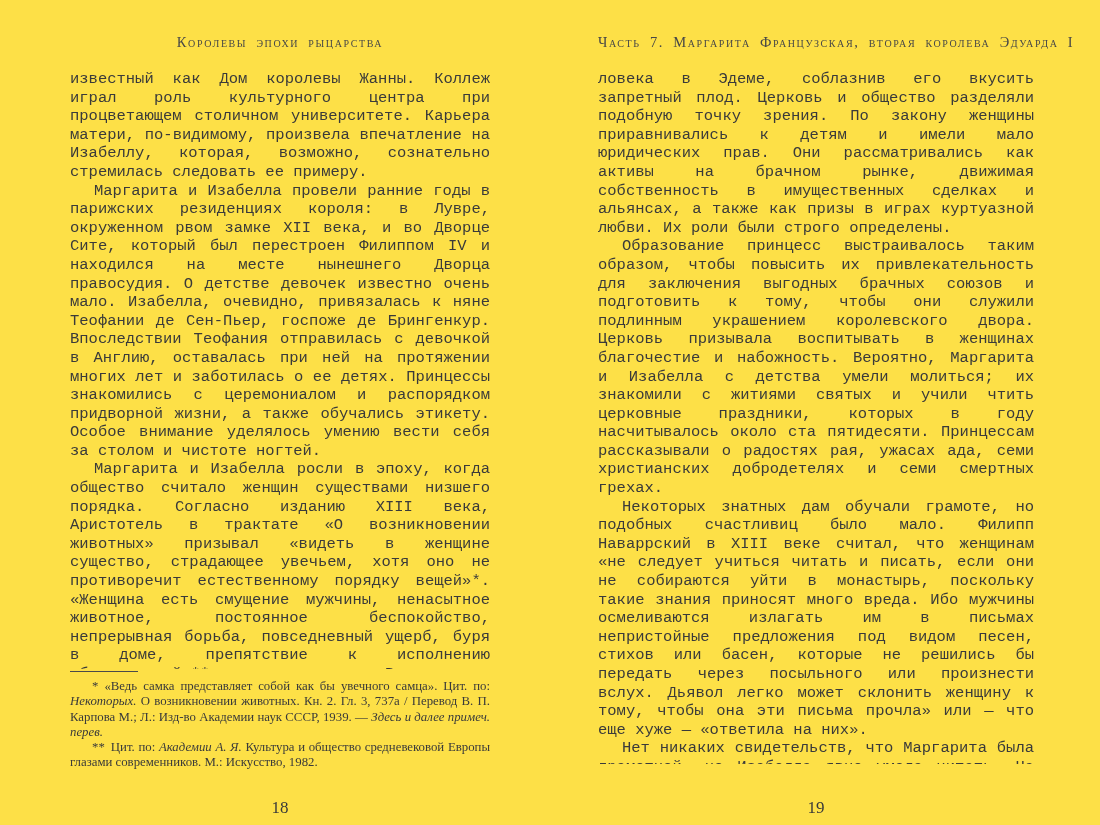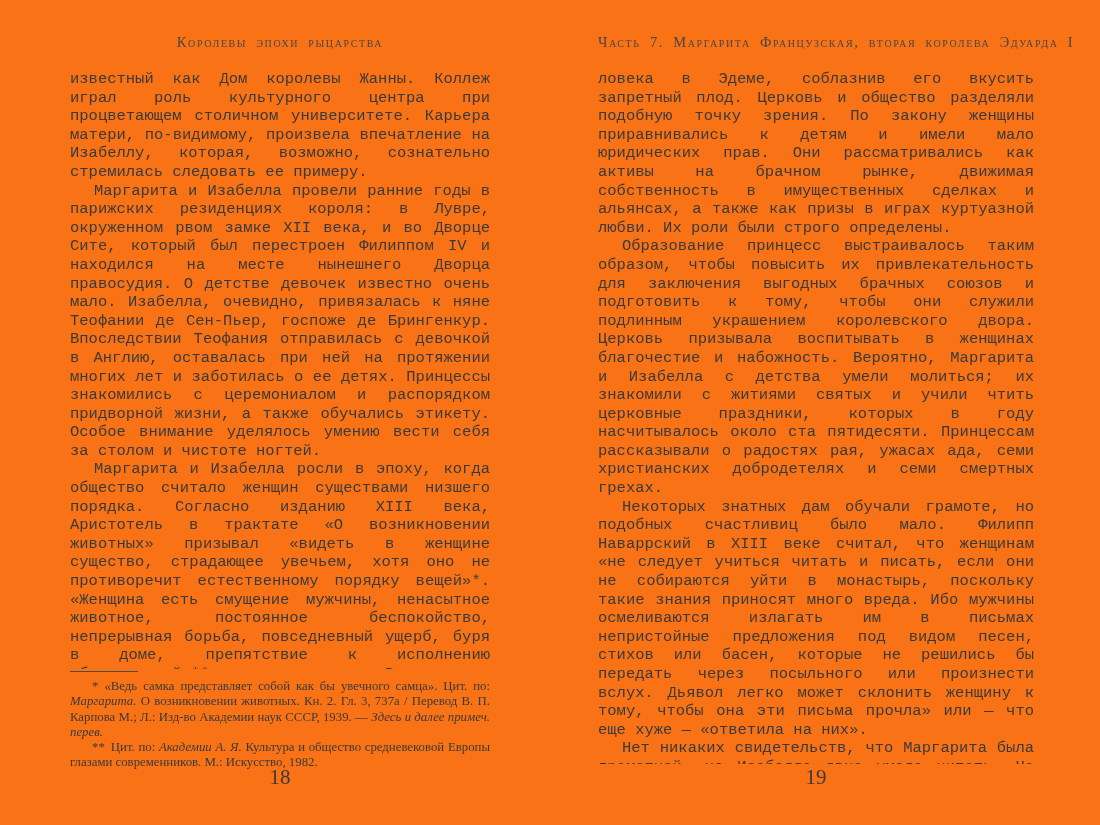--- a/index.html
+++ b/index.html
@@ -4,21 +4,21 @@
 <style>
   html, body {
     margin: 0;
     padding: 0;
     background: #ffffff;
   }
   .spread {
     position: relative;
     width: 1100px;
     height: 825px;
-    background: #f97316;
+    background: #fde047;
     font-family: "Liberation Serif", "DejaVu Serif", serif;
     color: #3a3a3a;
     overflow: hidden;
   }
   .page-column {
     position: absolute;
     top: 0;
     height: 825px;
   }
   .col-left  { left: 70px;  width: 420px; }
@@ -78,25 +78,25 @@
   }
   .footnotes p {
     margin: 0;
     text-indent: 22px;
   }
   .fn-marker { margin-right: 6px; }
   .it { font-style: italic; }
 
   .page-number {
     position: absolute;
-    top: 765px;
+    top: 798px;
     left: 0;
     right: 0;
     text-align: center;
-    font-size: 21px;
+    font-size: 17px;
     color: #3a3a3a;
   }
 </style>
 </head>
 <body>
 
 <div class="spread">
 
   <div class="page-column col-left">
     <div class="running-head">Королевы эпохи рыцарства</div>
@@ -104,21 +104,21 @@
     <div class="body-text">
       <p class="cont">известный как Дом королевы Жанны. Коллеж играл роль культурного центра при процветающем столичном университете. Карьера матери, по-видимому, произвела впечатление на Изабеллу, которая, возможно, сознательно стремилась следовать ее примеру.</p>
       <p>Маргарита и Изабелла провели ранние годы в парижских резиденциях короля: в Лувре, окруженном рвом замке XII века, и во Дворце Сите, который был перестроен Филиппом IV и находился на месте нынешнего Дворца правосудия. О детстве девочек известно очень мало. Изабелла, очевидно, привязалась к няне Теофании де Сен-Пьер, госпоже де Брингенкур. Впоследствии Теофания отправилась с девочкой в Англию, оставалась при ней на протяжении многих лет и заботилась о ее детях. Принцессы знакомились с церемониалом и распорядком придворной жизни, а также обучались этикету. Особое внимание уделялось умению вести себя за столом и чистоте ногтей.</p>
       <p>Маргарита и Изабелла росли в эпоху, когда общество считало женщин существами низшего порядка. Согласно изданию XIII века, Аристотель в трактате «О возникновении животных» призывал «видеть в женщине существо, страдающее увечьем, хотя оно не противоречит естественному порядку вещей»*. «Женщина есть смущение мужчины, ненасытное животное, постоянное беспокойство, непрерывная борьба, повседневный ущерб, буря в доме, препятствие к исполнению обязанностей»**, — возмущался Винсент из Бове. В 1140 году знаток канонического права Грациан утверждал в своем «Декрете»: «Естественный порядок вещей для человечества таков, что женщины должны служить мужчинам, а дети — родителям, поскольку справедливо, чтобы меньшие служили большим».</p>
       <p>В мире, где целомудрие почиталось идеалом, в женщинах видели своенравных дочерей Евы, погубившей первого че-</p>
     </div>
 
     <div class="fn-divider"></div>
 
     <div class="footnotes">
-      <p><span class="fn-marker">*</span><span>«Ведь самка представляет собой как бы увечного самца». Цит. по: </span><span class="it">Маргарита.</span><span> О возникновении животных. Кн. 2. Гл. 3, 737а / Перевод В. П. Карпова М.; Л.: Изд-во Академии наук СССР, 1939. — </span><span class="it">Здесь и далее примеч. перев.</span></p>
+      <p><span class="fn-marker">*</span><span>«Ведь самка представляет собой как бы увечного самца». Цит. по: </span><span class="it">Некоторых.</span><span> О возникновении животных. Кн. 2. Гл. 3, 737а / Перевод В. П. Карпова М.; Л.: Изд-во Академии наук СССР, 1939. — </span><span class="it">Здесь и далее примеч. перев.</span></p>
       <p><span class="fn-marker">**</span><span>Цит. по: </span><span class="it">Академии А. Я.</span><span> Культура и общество средневековой Европы глазами современников. М.: Искусство, 1982.</span></p>
     </div>
 
     <div class="page-number">18</div>
   </div>
 
   <div class="page-column col-right">
     <div class="running-head">Часть 7. Маргарита Французская, вторая королева Эдуарда I</div>
 
     <div class="body-text">

